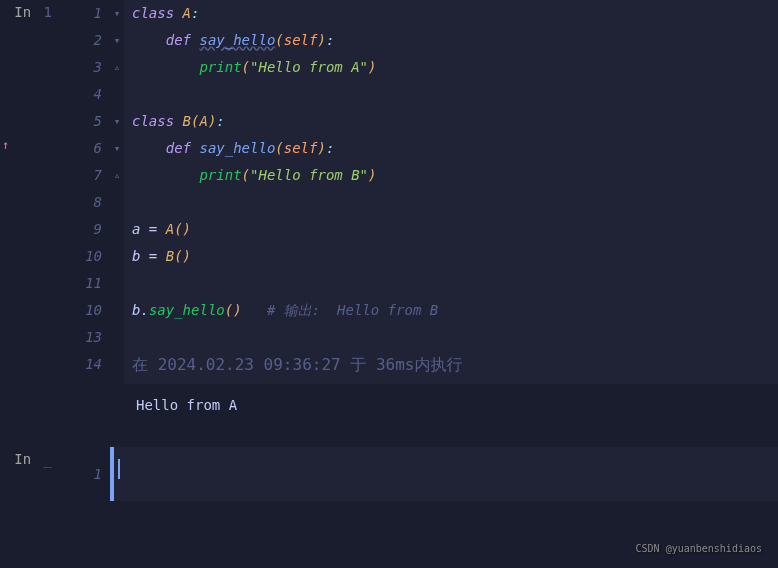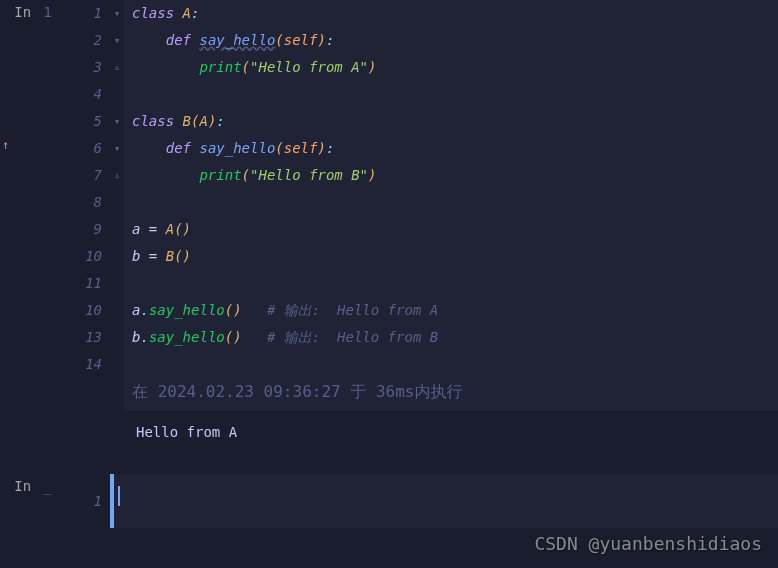--- a/index.html
+++ b/index.html
@@ -107,21 +107,21 @@
   top: 12px;
   width: 2px;
   height: 20px;
   background: #7aa2f7;
 }
 .watermark {
   position: absolute;
   right: 16px;
   bottom: 14px;
   color: #8a8a8a;
-  font-size: 18px;
+  font-size: 10px;
   font-style: normal;
   text-shadow: 1px 1px 2px rgba(0,0,0,0.5);
 }
 .arrow-up {
   position: absolute;
   left: 2px;
   top: 138px;
   color: #f7768e;
   font-size: 12px;
 }
@@ -171,21 +171,20 @@
     <div class="code-line">    <span class="kw">def</span> <span class="fn underline">say_hello</span><span class="paren">(</span><span class="self">self</span><span class="paren">)</span><span class="punct">:</span></div>
     <div class="code-line">        <span class="fn-call">print</span><span class="paren">(</span><span class="str">"Hello from A"</span><span class="paren">)</span></div>
     <div class="code-line"></div>
     <div class="code-line"><span class="kw">class</span> <span class="cls">B</span><span class="paren">(</span><span class="cls">A</span><span class="paren">)</span><span class="punct">:</span></div>
     <div class="code-line">    <span class="kw">def</span> <span class="fn">say_hello</span><span class="paren">(</span><span class="self">self</span><span class="paren">)</span><span class="punct">:</span></div>
     <div class="code-line">        <span class="fn-call">print</span><span class="paren">(</span><span class="str">"Hello from B"</span><span class="paren">)</span></div>
     <div class="code-line"></div>
     <div class="code-line"><span class="var">a</span><span class="var"> = </span><span class="cls">A</span><span class="paren">(</span><span class="paren">)</span></div>
     <div class="code-line"><span class="var">b</span><span class="var"> = </span><span class="cls">B</span><span class="paren">(</span><span class="paren">)</span></div>
     <div class="code-line"></div>
-    <div class="code-line"><span class="var">a</span><span class="punct">.</span><span class="fn-call">say_hello</span><span class="paren">(</span><span class="paren">)</span>   <span class="comment"># 输出:  Hello from A</span></div>
     <div class="code-line"><span class="var">b</span><span class="punct">.</span><span class="fn-call">say_hello</span><span class="paren">(</span><span class="paren">)</span>   <span class="comment"># 输出:  Hello from B</span></div>
     <div class="code-line"></div>
     <div class="status">在 2024.02.23 09:36:27 于 36ms内执行</div>
   </div>
 </div>
 
 <div class="output">
   <div class="out-line">Hello from A</div>
 </div>
 

